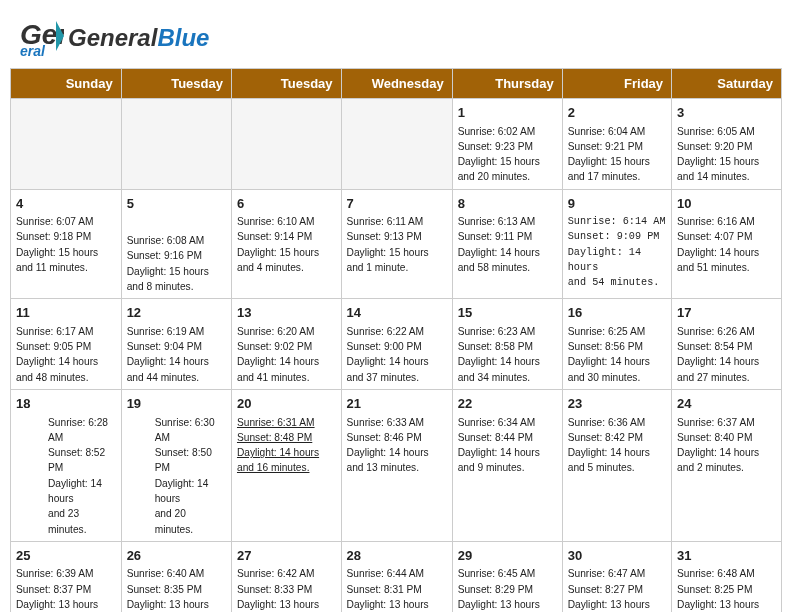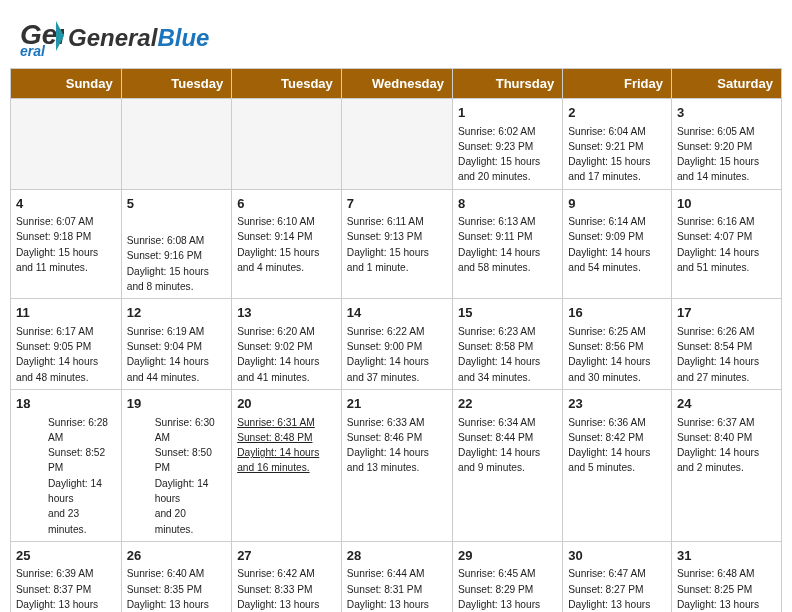--- a/index.html
+++ b/index.html
@@ -180,21 +180,21 @@
           </td>
           <td>
             <span class="dn">8</span>
             <div class="di" style="white-space: pre-line;">Sunrise: 6:13 AM
 Sunset: 9:11 PM
 Daylight: 14 hours
 and 58 minutes.</div>
           </td>
           <td>
             <span class="dn">9</span>
-            <div class="di" style="white-space: pre-line;">Sunrise: 6:14 AM
+            <div class="di" style="white-space: pre-line; font-family: Liberation Mono, monospace;">Sunrise: 6:14 AM
 Sunset: 9:09 PM
 Daylight: 14 hours
 and 54 minutes.</div>
           </td>
           <td>
             <span class="dn">10</span>
             <div class="di" style="white-space: pre-line;">Sunrise: 6:16 AM
 Sunset: 4:07 PM
 Daylight: 14 hours
 and 51 minutes.</div>

